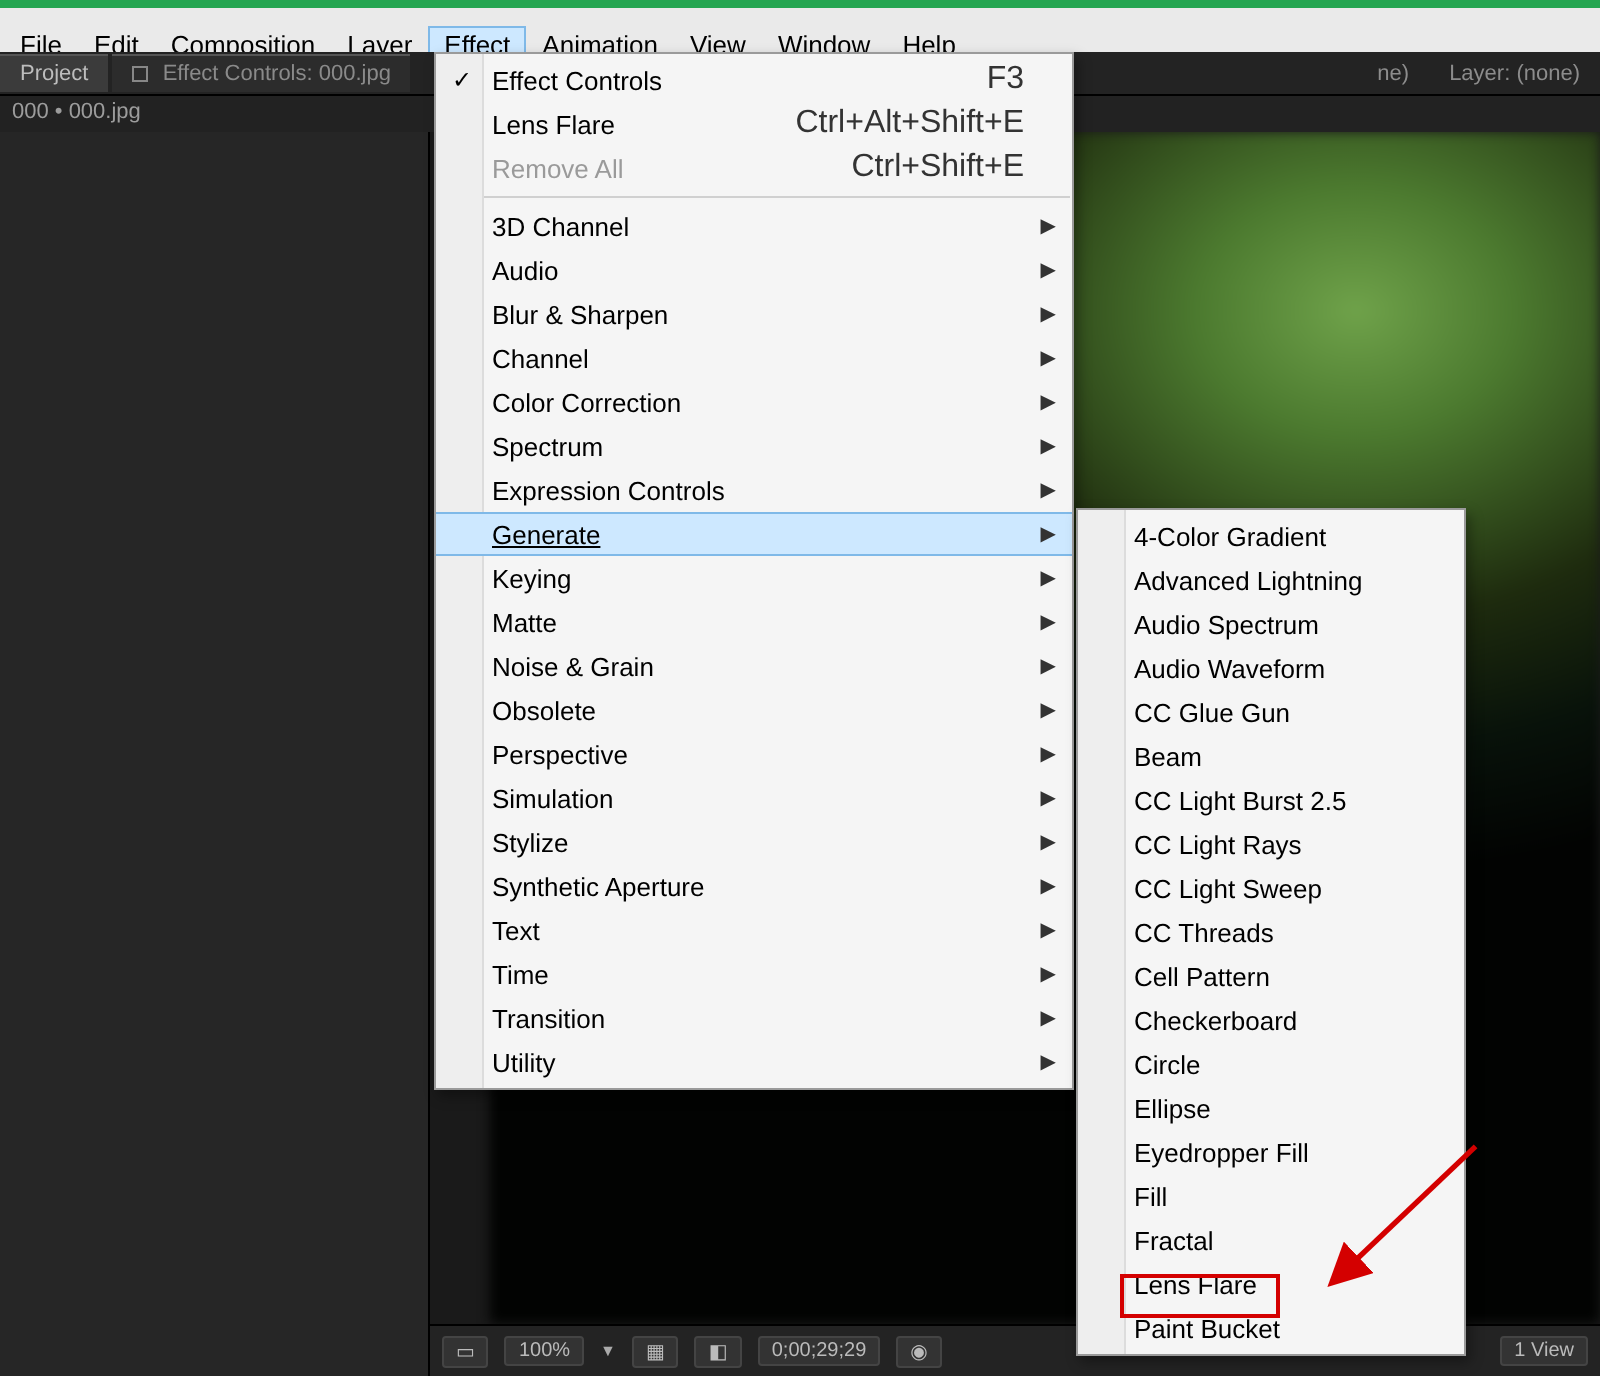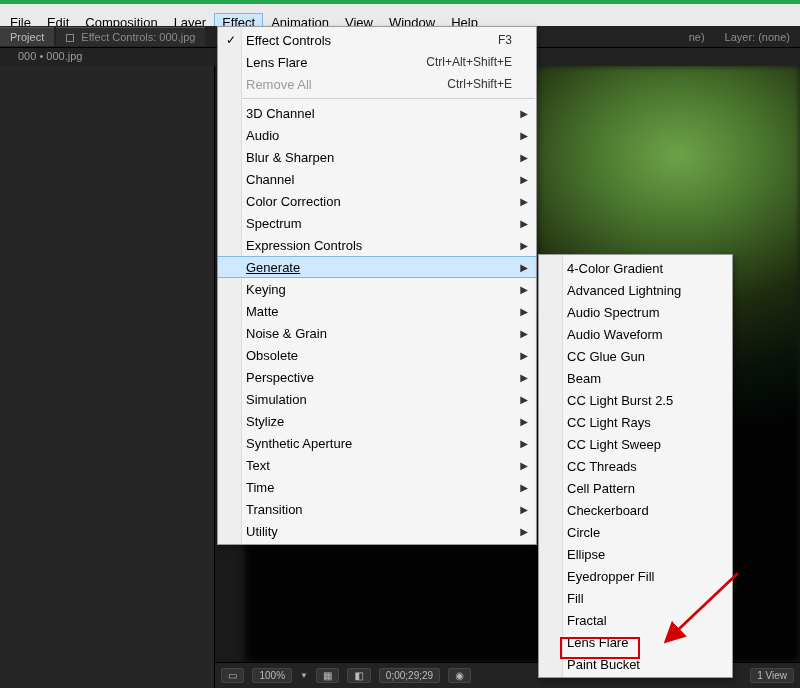--- a/index.html
+++ b/index.html
@@ -24,21 +24,21 @@
     background: #232323; display: flex; align-items: center; font-size: 11px;
     color: #bdbdbd; border-bottom: 1px solid #000;
   }
   .tabbar .ptab { padding: 3px 10px; background: #3b3b3b; margin-right: 2px; border-top: 1px solid #555; }
   .tabbar .ptab.dim { background: #2c2c2c; color: #8a8a8a; }
   .tabbar .spacer { flex: 1; }
   .tabbar .rlabel { padding: 3px 10px; color: #8c8c8c; }
 
   .infoline {
     position: absolute; top: 22px; left: 0; right: 0; height: 18px;
-    font-size: 11px; color: #9c9c9c; padding: 2px 18px; background: #222;
+    font-size: 11px; color: #9c9c9c; padding: 2px 6px; background: #222;
   }
 
   .panel-left {
     position: absolute; top: 40px; left: 0; width: 215px; bottom: 0;
     background: #262626; border-right: 1px solid #000;
   }
 
   .viewer {
     position: absolute; top: 40px; left: 215px; right: 0; bottom: 26px;
     background: #1a1a1a; overflow: hidden;
@@ -63,21 +63,21 @@
     position: absolute; background: #f5f5f5; border: 1px solid #9a9a9a;
     box-shadow: 2px 3px 6px rgba(0,0,0,.35);
     font-size: 13px; color: #000; padding: 2px 0;
   }
   .menu .mi {
     display: flex; align-items: center; height: 22px; padding: 0 24px 0 28px;
     position: relative; white-space: nowrap; cursor: default;
   }
   .menu .mi.hl { background: #cde8ff; border-top: 1px solid #7fb9e8; border-bottom: 1px solid #7fb9e8; height:22px; padding-top:0; padding-bottom:0;text-decoration:underline;}
   .menu .mi.disabled { color: #9a9a9a; }
-  .menu .mi .sc { position: absolute; right: 24px; color: #333; font-size: 12px; }
+  .menu .mi .sc { position: absolute; right: 24px; color: #333; font-size: 16px; }
   .menu .mi .arrow { position: absolute; right: 8px; font-size: 10px; color: #333; }
   .menu .mi .chk { position: absolute; left: 8px; font-size: 12px; }
   .menu .sep { height: 1px; background: #d0d0d0; margin: 3px 1px; }
   .menu .gutter { position:absolute; left:0; top:0; bottom:0; width:24px; background:#eee; border-right:1px solid #dcdcdc;}
 
   .effect-menu { top: 26px; left: 217px; width: 320px; }
   .sub-menu    { top: 254px; left: 538px; width: 195px; }
 
   .red-box {
     position: absolute; border: 2px solid #d40000; pointer-events:none;

